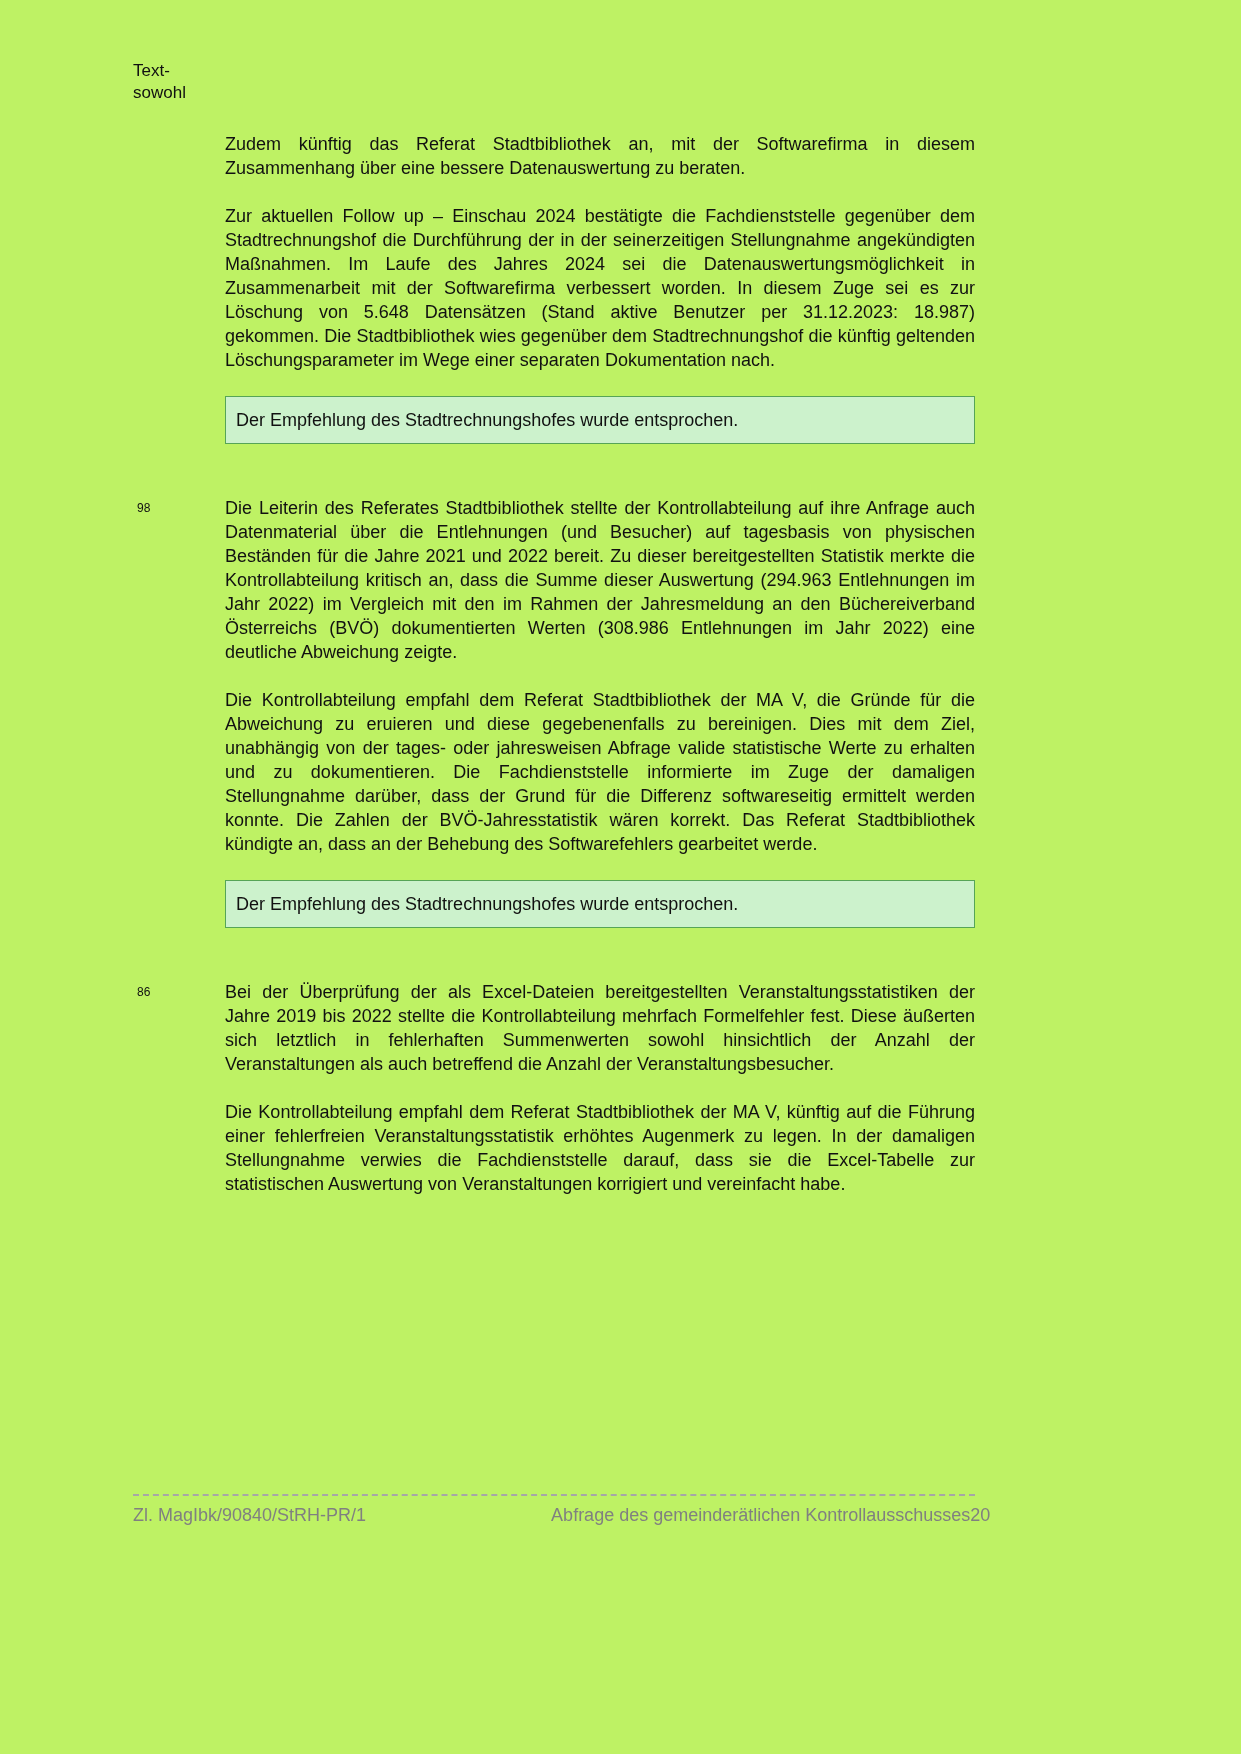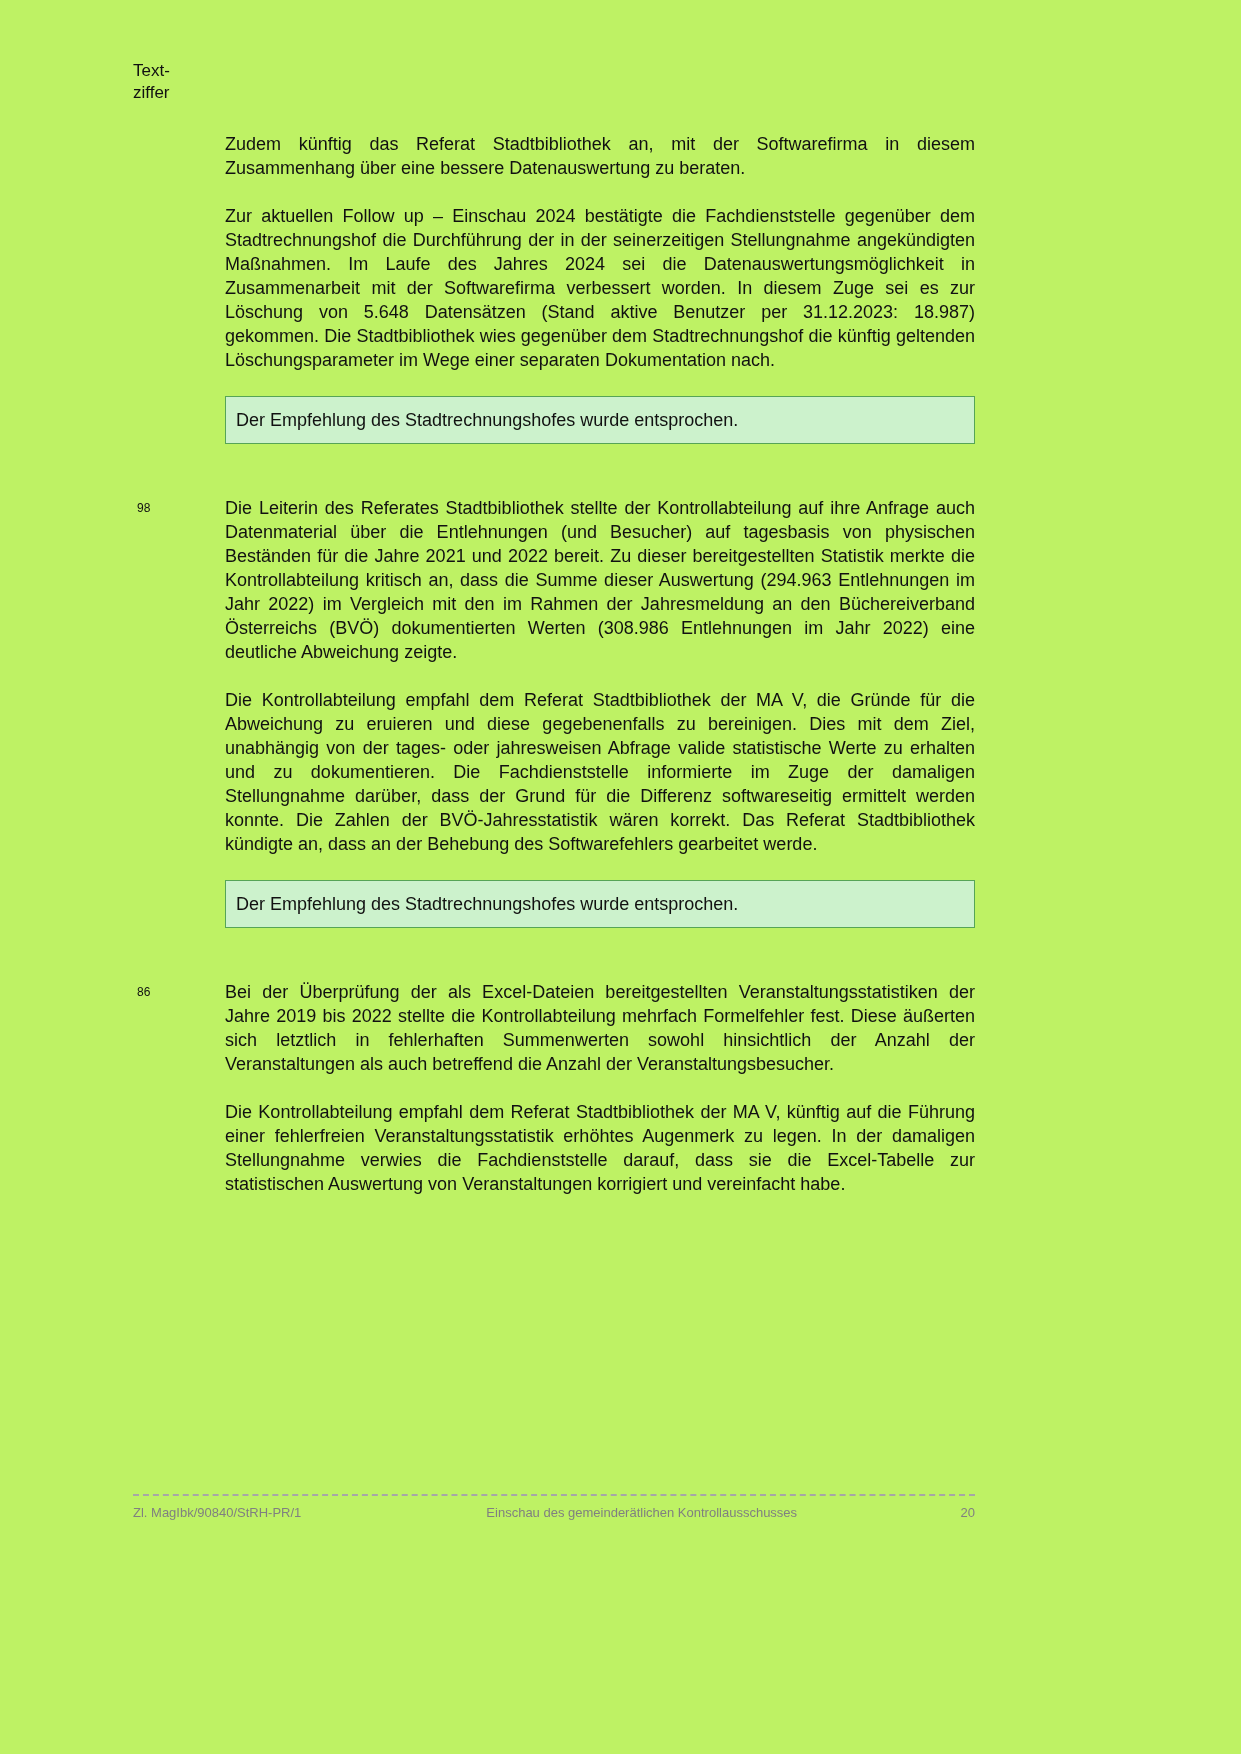--- a/index.html
+++ b/index.html
@@ -63,37 +63,37 @@
     margin-top: 0;
   }
   .footer {
     position: absolute;
     left: 133px;
     top: 1494px;
     width: 842px;
     border-top: 2px dashed var(--divider, #a6a6a6);
     padding-top: 9px;
     display: flex;
-    justify-content: center;
+    justify-content: space-between;
     align-items: baseline;
-    font-size: 13px;
+    font-size: 18px;
     color: var(--footer_text, #808080);
   }
   .footer .f-ref { white-space: nowrap; }
   .footer .f-title { white-space: nowrap; margin-left: 55px; margin-right: auto; padding-left: 130px; }
   .footer .f-page { white-space: nowrap; }
 </style>
 </head>
 <body>
 
 <div class="page">
 
   <div class="textziffer-label">
     <div>Text-</div>
-    <div>ziffer</div>
+    <div>sowohl</div>
   </div>
 
   <div class="content">
 
     <div class="block">
       <p class="para">Zudem künftig das Referat Stadtbibliothek an, mit der Softwarefirma in diesem Zusammenhang über eine bessere Datenauswertung zu beraten.</p>
       <p class="para">Zur aktuellen Follow up – Einschau 2024 bestätigte die Fachdienststelle gegenüber dem Stadtrechnungshof die Durchführung der in der seinerzeitigen Stellungnahme angekündigten Maßnahmen. Im Laufe des Jahres 2024 sei die Datenauswertungsmöglichkeit in Zusammenarbeit mit der Softwarefirma verbessert worden. In diesem Zuge sei es zur Löschung von 5.648 Datensätzen (Stand aktive Benutzer per 31.12.2023: 18.987) gekommen. Die Stadtbibliothek wies gegenüber dem Stadtrechnungshof die künftig geltenden Löschungsparameter im Wege einer separaten Dokumentation nach.</p>
       <div class="rec-box">
         <span>Der Empfehlung des Stadtrechnungshofes wurde entsprochen.</span>
       </div>
@@ -111,17 +111,17 @@
     <div class="block section">
       <span class="ziffer">86</span>
       <p class="para">Bei der Überprüfung der als Excel-Dateien bereitgestellten Veranstaltungsstatistiken der Jahre 2019 bis 2022 stellte die Kontrollabteilung mehrfach Formelfehler fest. Diese äußerten sich letztlich in fehlerhaften Summenwerten sowohl hinsichtlich der Anzahl der Veranstaltungen als auch betreffend die Anzahl der Veranstaltungsbesucher.</p>
       <p class="para">Die Kontrollabteilung empfahl dem Referat Stadtbibliothek der MA V, künftig auf die Führung einer fehlerfreien Veranstaltungsstatistik erhöhtes Augenmerk zu legen. In der damaligen Stellungnahme verwies die Fachdienststelle darauf, dass sie die Excel-Tabelle zur statistischen Auswertung von Veranstaltungen korrigiert und vereinfacht habe.</p>
     </div>
 
   </div>
 
   <div class="footer">
     <span class="f-ref">Zl. MagIbk/90840/StRH-PR/1</span>
-    <span class="f-title">Einschau des gemeinderätlichen Kontrollausschusses</span>
+    <span class="f-title">Abfrage des gemeinderätlichen Kontrollausschusses</span>
     <span class="f-page">20</span>
   </div>
 
 </div>
 
 </body></html>

